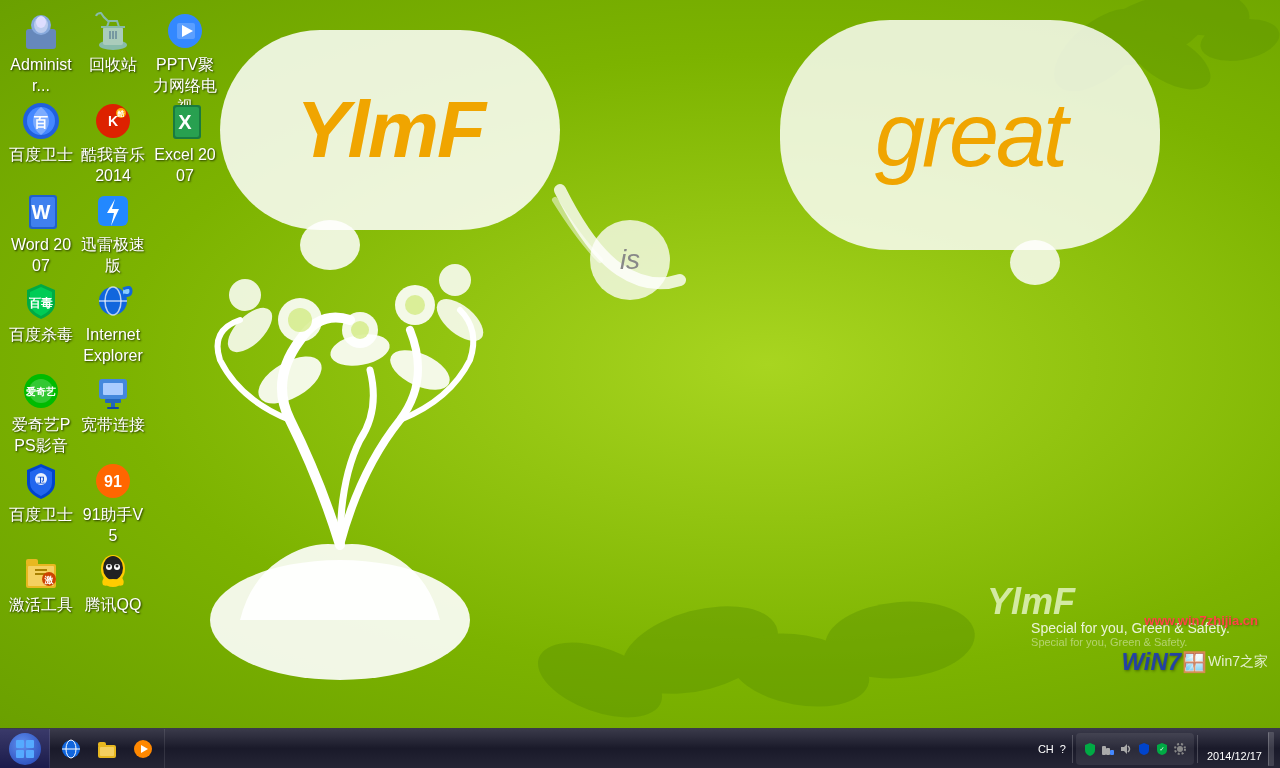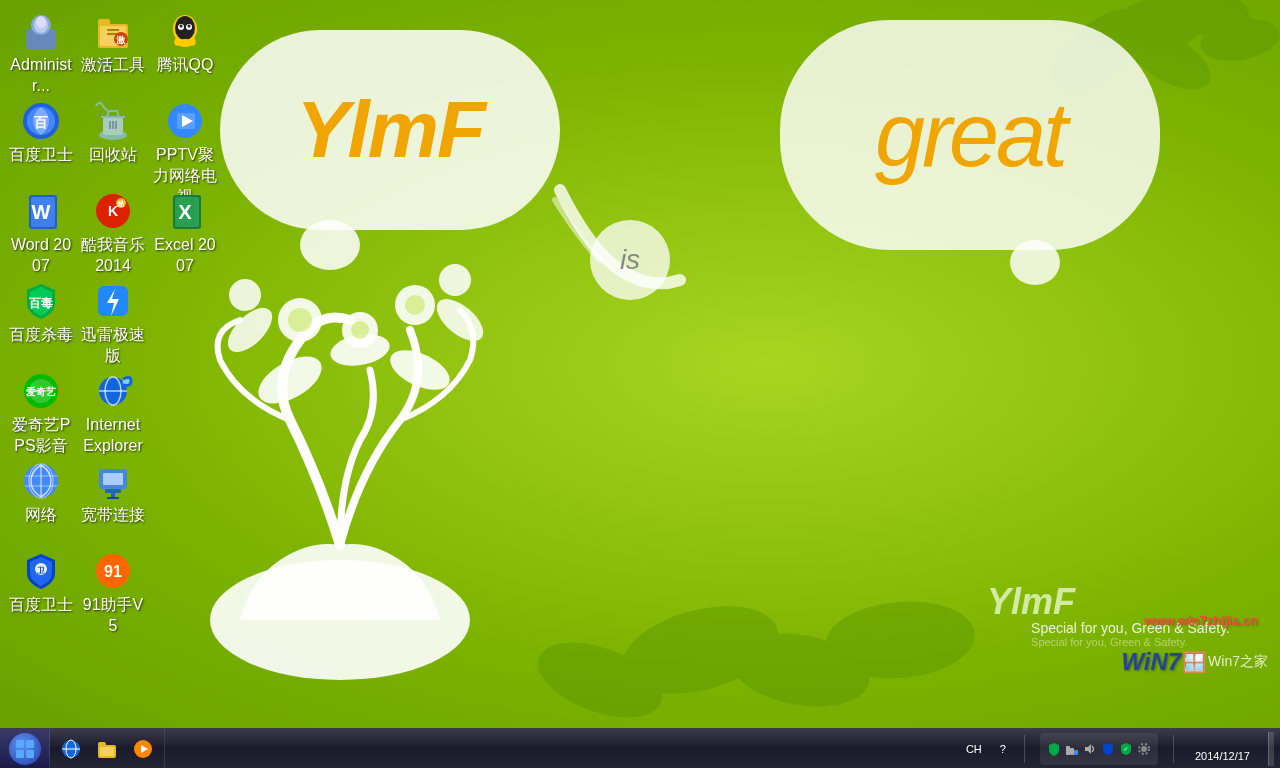--- a/index.html
+++ b/index.html
@@ -227,21 +227,21 @@
     .taskbar-middle {
       flex: 1;
       height: 40px;
     }
 
     .taskbar-tray {
       display: flex;
       align-items: center;
       height: 40px;
       padding: 0 6px;
-      gap: 12px;
+      gap: 0;
     }
 
     .tray-item {
       font-size: 11px;
       color: white;
       cursor: pointer;
       padding: 2px 3px;
       border-radius: 3px;
     }
 
@@ -448,33 +448,20 @@
       <div class="icon-img">
         <svg width="40" height="40" viewBox="0 0 40 40">
           <circle cx="20" cy="20" r="17" fill="#00bb00"></circle>
           <circle cx="20" cy="20" r="12" fill="white" opacity="0.2"></circle>
           <text x="20" y="24" text-anchor="middle" font-size="10" fill="white" font-weight="bold" font-family="Arial">爱奇艺</text>
         </svg>
       </div>
       <span class="icon-label">爱奇艺PPS影音</span>
     </div>
 
-    <div class="desktop-icon">
-      <div class="icon-img">
-        <svg width="40" height="40" viewBox="0 0 40 40">
-          <circle cx="20" cy="20" r="17" fill="#4488ff"></circle>
-          <path d="M20 4 Q30 10 30 20 Q30 30 20 36 Q10 30 10 20 Q10 10 20 4Z" fill="none" stroke="white" stroke-width="1.5" opacity="0.7"></path>
-          <line x1="20" y1="4" x2="20" y2="36" stroke="white" stroke-width="1.2" opacity="0.7"></line>
-          <ellipse cx="20" cy="20" rx="12" ry="17" fill="none" stroke="white" stroke-width="1.2" opacity="0.5"></ellipse>
-          <line x1="4" y1="15" x2="36" y2="15" stroke="white" stroke-width="1" opacity="0.5"></line>
-          <line x1="4" y1="25" x2="36" y2="25" stroke="white" stroke-width="1" opacity="0.5"></line>
-        </svg>
-      </div>
-      <span class="icon-label">网络</span>
-    </div>
 
     <div class="desktop-icon">
       <div class="icon-img">
         <svg width="40" height="40" viewBox="0 0 40 40">
           <path d="M20 3 L34 9 L34 22 Q34 32 20 38 Q6 32 6 22 L6 9 Z" fill="#0044cc"></path>
           <path d="M20 6 L31 11 L31 22 Q31 30 20 35 Q9 30 9 22 L9 11 Z" fill="#2266ee"></path>
           <circle cx="20" cy="18" r="6" fill="white" opacity="0.9"></circle>
           <text x="20" y="22" text-anchor="middle" font-size="8" font-weight="bold" fill="#0044cc" font-family="Arial">卫</text>
         </svg>
       </div>

